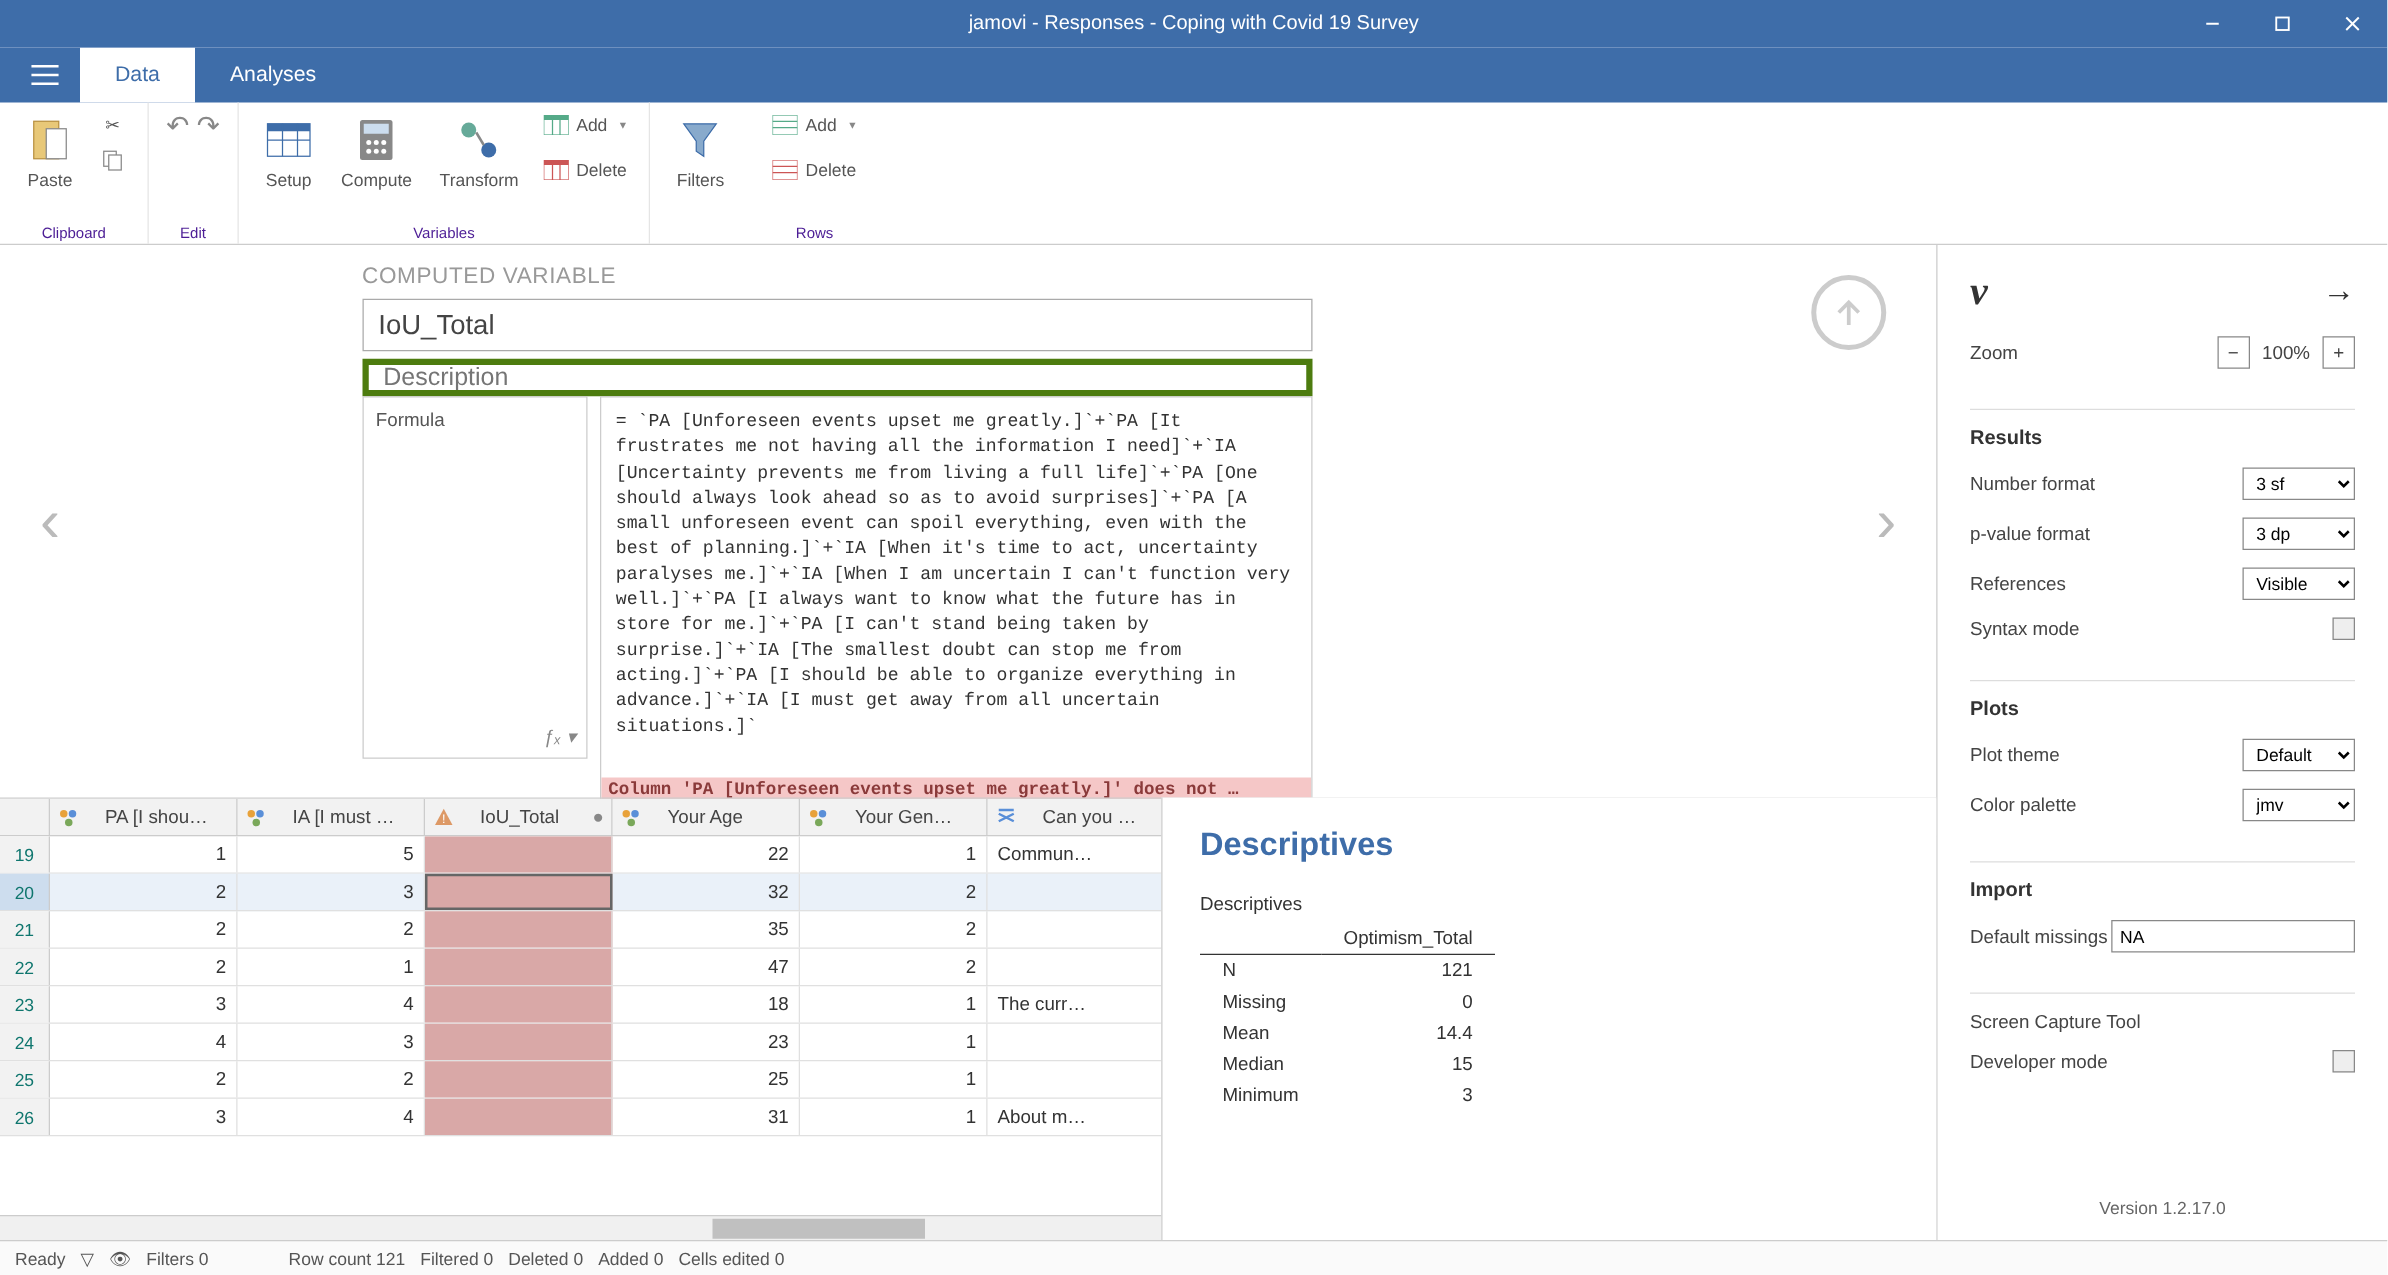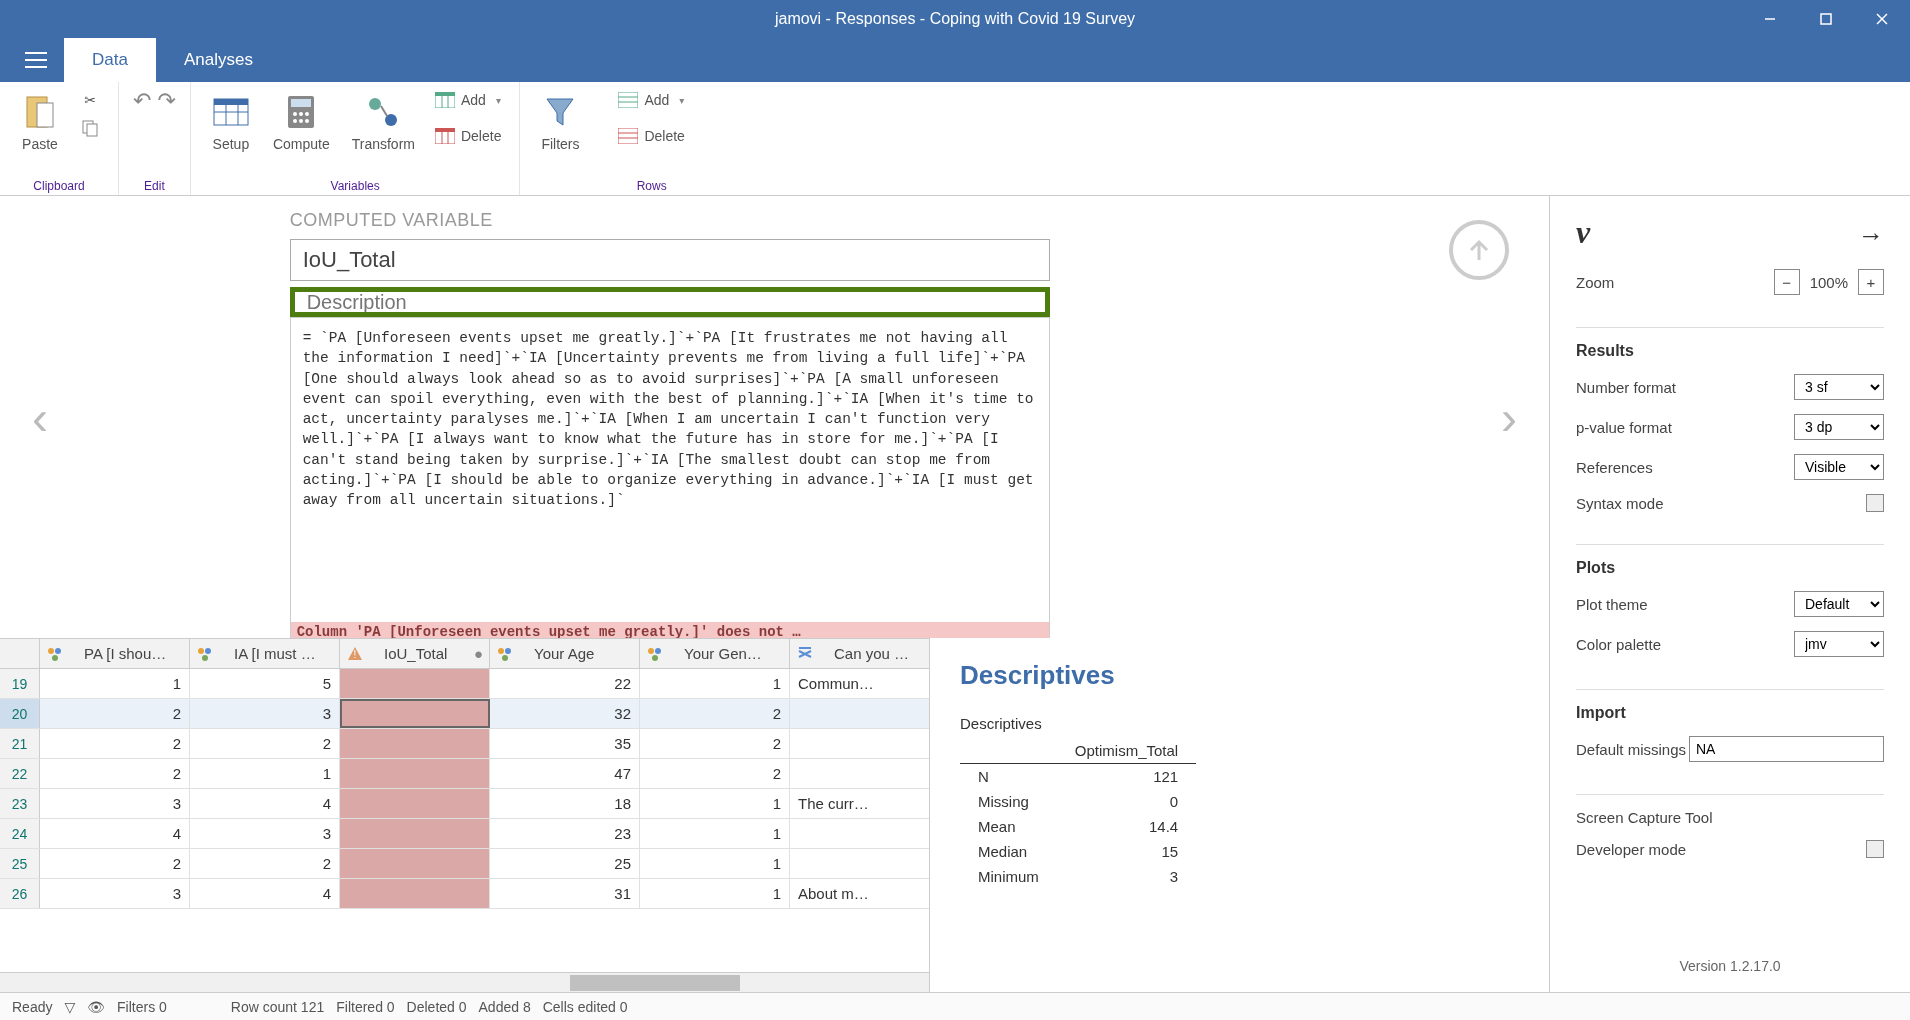--- a/index.html
+++ b/index.html
@@ -288,20 +288,24 @@
 <div class="main">
   <div class="left-pane">
 
     <div class="comp-var">
       <div class="nav-arrow">‹</div>
       <div class="comp-center">
         <div class="comp-title">COMPUTED VARIABLE</div>
         <input class="comp-input" value="IoU_Total" style="">
         <input class="comp-desc" placeholder="Description" style="">
         <div class="formula-row">
+          <div class="formula-label-box">
+            <span>Formula</span>
+            <span class="fx-btn">ƒₓ ▾</span>
+          </div>
           <div class="formula-box">
             <span>= `PA [Unforeseen events upset me greatly.]`+`PA [It frustrates me not having all the information I need]`+`IA [Uncertainty prevents me from living a full life]`+`PA [One should always look ahead so as to avoid surprises]`+`PA [A small unforeseen event can spoil everything, even with the best of planning.]`+`IA [When it's time to act, uncertainty paralyses me.]`+`IA [When I am uncertain I can't function very well.]`+`PA [I always want to know what the future has in store for me.]`+`PA [I can't stand being taken by surprise.]`+`IA [The smallest doubt can stop me from acting.]`+`PA [I should be able to organize everything in advance.]`+`IA [I must get away from all uncertain situations.]`</span>
             <div class="formula-error">Column 'PA [Unforeseen events upset me greatly.]' does not …</div>
           </div>
         </div>
       </div>
       <div class="nav-arrow right">›</div>
       <div class="retain-circle">
         <svg width="32" height="32">
             <path d="M16 26 L16 8 M8 16 L16 8 L24 16" fill="none" stroke="#ccc" stroke-width="3"></path>
@@ -562,15 +566,15 @@
 
 <div class="statusbar">
   <span class="sp">Ready</span>
   <span style="cursor:pointer">▽</span>
   <span style="cursor:pointer">👁</span>
   <span class="sp">Filters 0</span>
   <span class="gap"></span>
   <span class="sp">Row count 121</span>
   <span class="sp">Filtered 0</span>
   <span class="sp">Deleted 0</span>
-  <span class="sp">Added 8</span>
+  <span class="sp">Added 0</span>
   <span class="sp">Cells edited 0</span>
 </div>
 
 </body></html>

